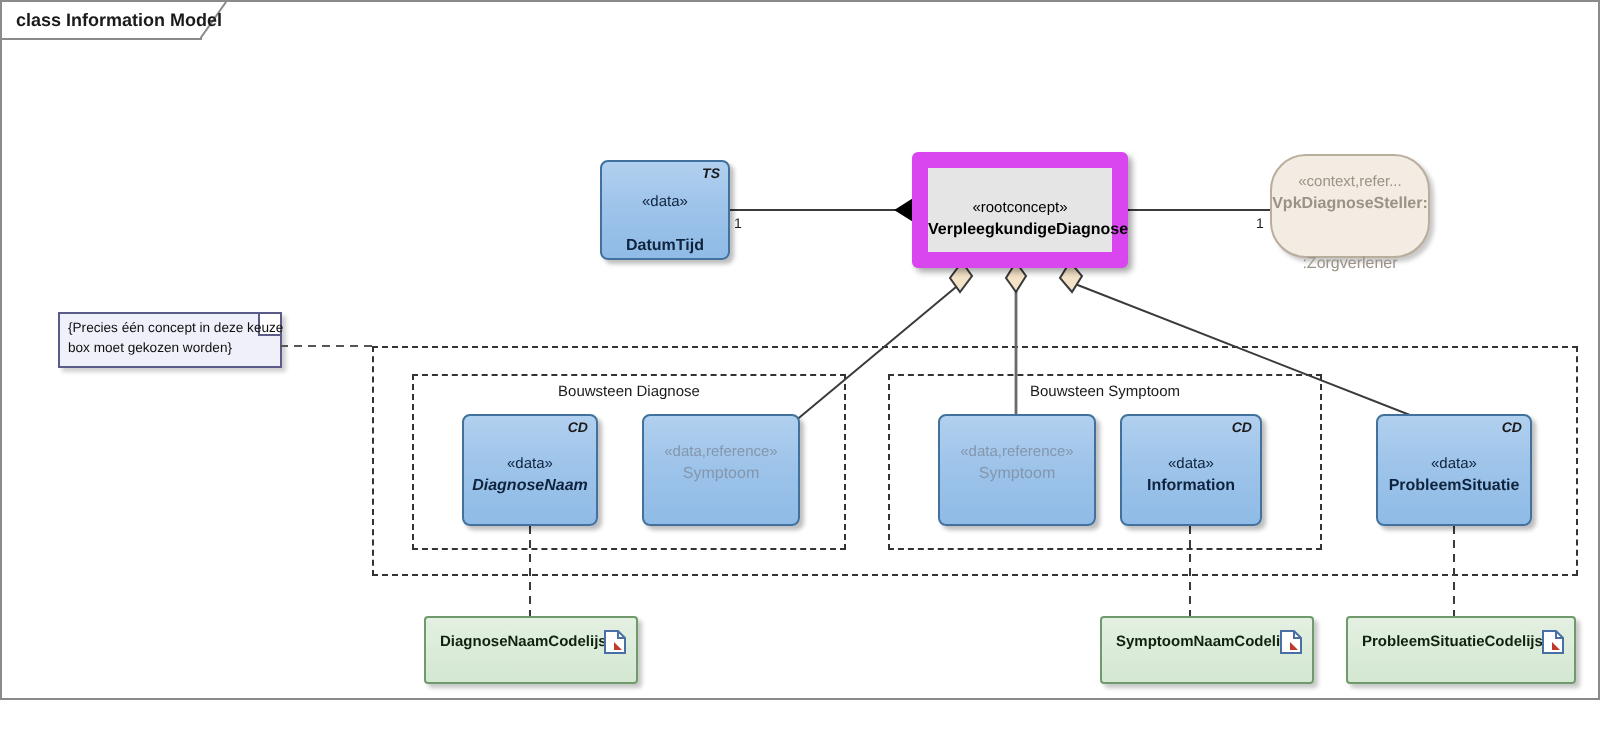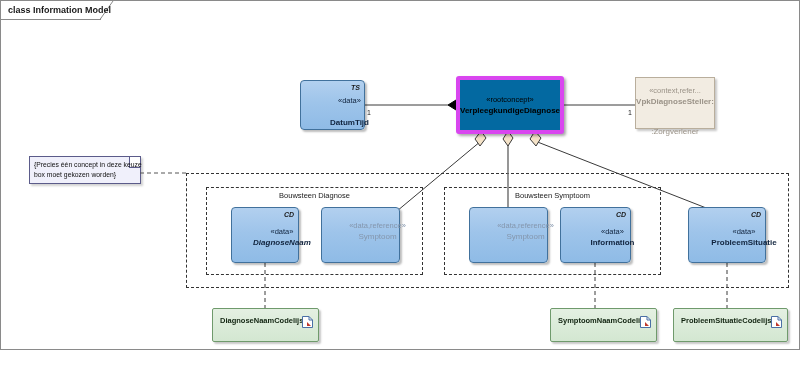--- a/index.html
+++ b/index.html
@@ -75,26 +75,26 @@
   }
   .node-badge{
     position:absolute;right:4px;top:3px;
     font-size:7px;font-style:italic;font-weight:bold;color:#1a1a1a;
   }
   .data-node{
     background:linear-gradient(to bottom,#b2d0ef 0%,#9ec4ea 45%,#8fbbe6 100%);
     border:1px solid #41719c;
     box-shadow:2px 2px 2px rgba(0,0,0,0.26);
   }
-  .data-node .node-stereo,.data-node .node-name{color:#10233d;padding-left:17px;}
+  .data-node .node-stereo,.data-node .node-name{color:#10233d;}
   .ref-node .node-stereo,.ref-node .node-name{color:#8496ad;font-weight:normal;}
   .ref-node .node-name{font-weight:normal;}
   .root-node{
-    background:#0369a1;
-    border:4px solid #d946ef;
+    background:#e5e5e5;
+    border:8px solid #d946ef;
     border-radius:3px;
     box-shadow:2px 2px 3px rgba(0,0,0,0.35);
   }
   .root-node .node-stereo,.root-node .node-name{color:#000000;}
   .context-node{
     background:#f2ece2;
     border:1px solid #b9ae9c;
     border-radius:0;
     box-shadow:2px 2px 2px rgba(0,0,0,0.22);
   }
@@ -218,21 +218,21 @@
     <div class="node-badge">TS</div>
     <div class="node-stereo" style="top:15px;">«data»</div>
     <div class="node-name" style="top:37px;">DatumTijd</div>
   </div>
 
   <div class="node root-node" style="left:455px;top:75px;width:108px;height:58px;">
     <div class="node-stereo" style="top:15px;">«rootconcept»</div>
     <div class="node-name" style="top:26px;">VerpleegkundigeDiagnose</div>
   </div>
 
-  <div class="node context-node" style="left:634px;top:76px;width:80px;height:52px;">
+  <div class="node context-node" style="left:634px;top:76px;width:80px;height:52px;border-radius:18px;">
     <div class="node-stereo" style="top:8px;">«context,refer...</div>
     <div class="node-name" style="top:19px;font-weight:bold;">VpkDiagnoseSteller:</div>
     <div class="node-name" style="top:30px;font-weight:normal;margin-top:19px;">:Zorgverlener</div>
   </div>
 
   <div class="node data-node" style="left:230px;top:206px;width:68px;height:56px;">
     <div class="node-badge">CD</div>
     <div class="node-stereo" style="top:19px;">«data»</div>
     <div class="node-name" style="top:30px;font-style:italic;">DiagnoseNaam</div>
   </div>

